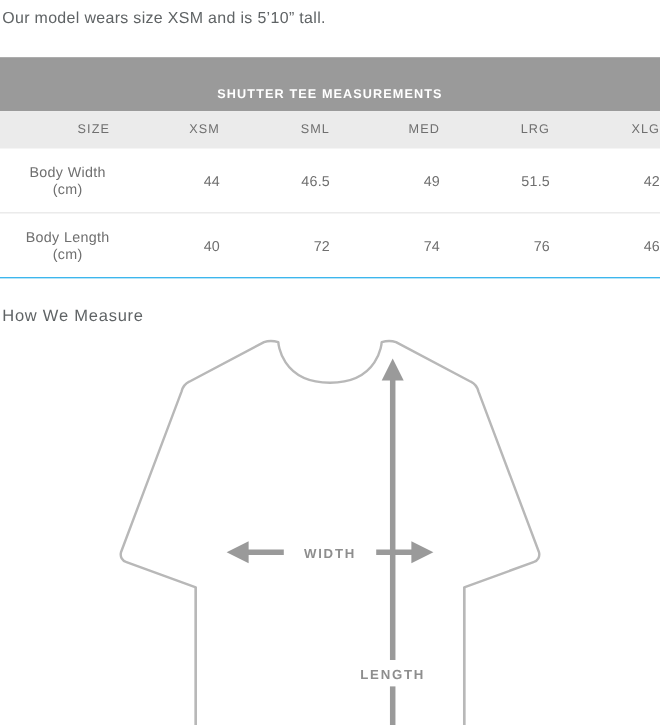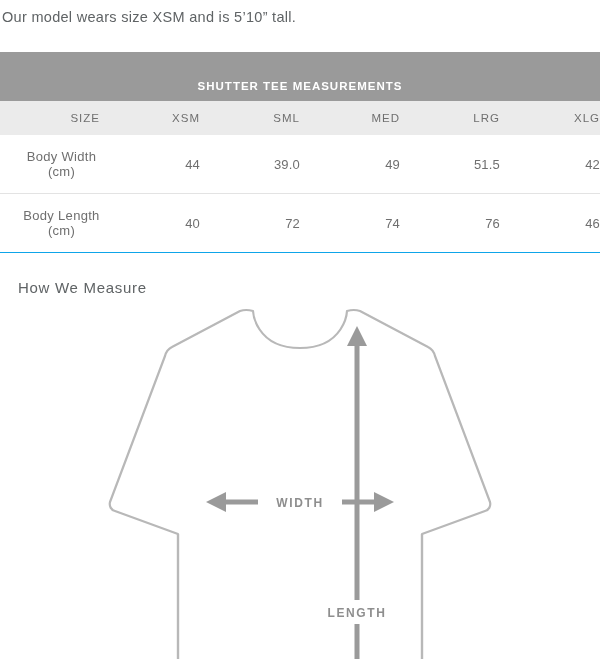--- a/index.html
+++ b/index.html
@@ -68,21 +68,20 @@
   }
   table.size-table tr.data-row.last td {
     border-bottom: 1px solid #0ea5e9;
   }
   .how-we-measure {
     font-size: 15px;
     color: #5f6365;
     letter-spacing: 0.7px;
     margin-top: 26px;
     padding-left: 2px;
-    margin-left: 16px;
   }
   .diagram-wrap {
     position: relative;
     width: 600px;
     height: 400px;
     margin-top: 10px;
   }
   .diagram-wrap svg {
     display: block;
   }
@@ -110,21 +109,21 @@
         <td class="label-cell">SIZE</td>
         <td>XSM</td>
         <td>SML</td>
         <td>MED</td>
         <td>LRG</td>
         <td>XLG</td>
       </tr>
       <tr class="data-row">
         <td class="label-cell">Body Width (cm)</td>
         <td>44</td>
-        <td>39.0</td>
+        <td>46.5</td>
         <td>49</td>
         <td>51.5</td>
         <td>42</td>
       </tr>
       <tr class="data-row last">
         <td class="label-cell">Body Length (cm)</td>
         <td>40</td>
         <td>72</td>
         <td>74</td>
         <td>76</td>

